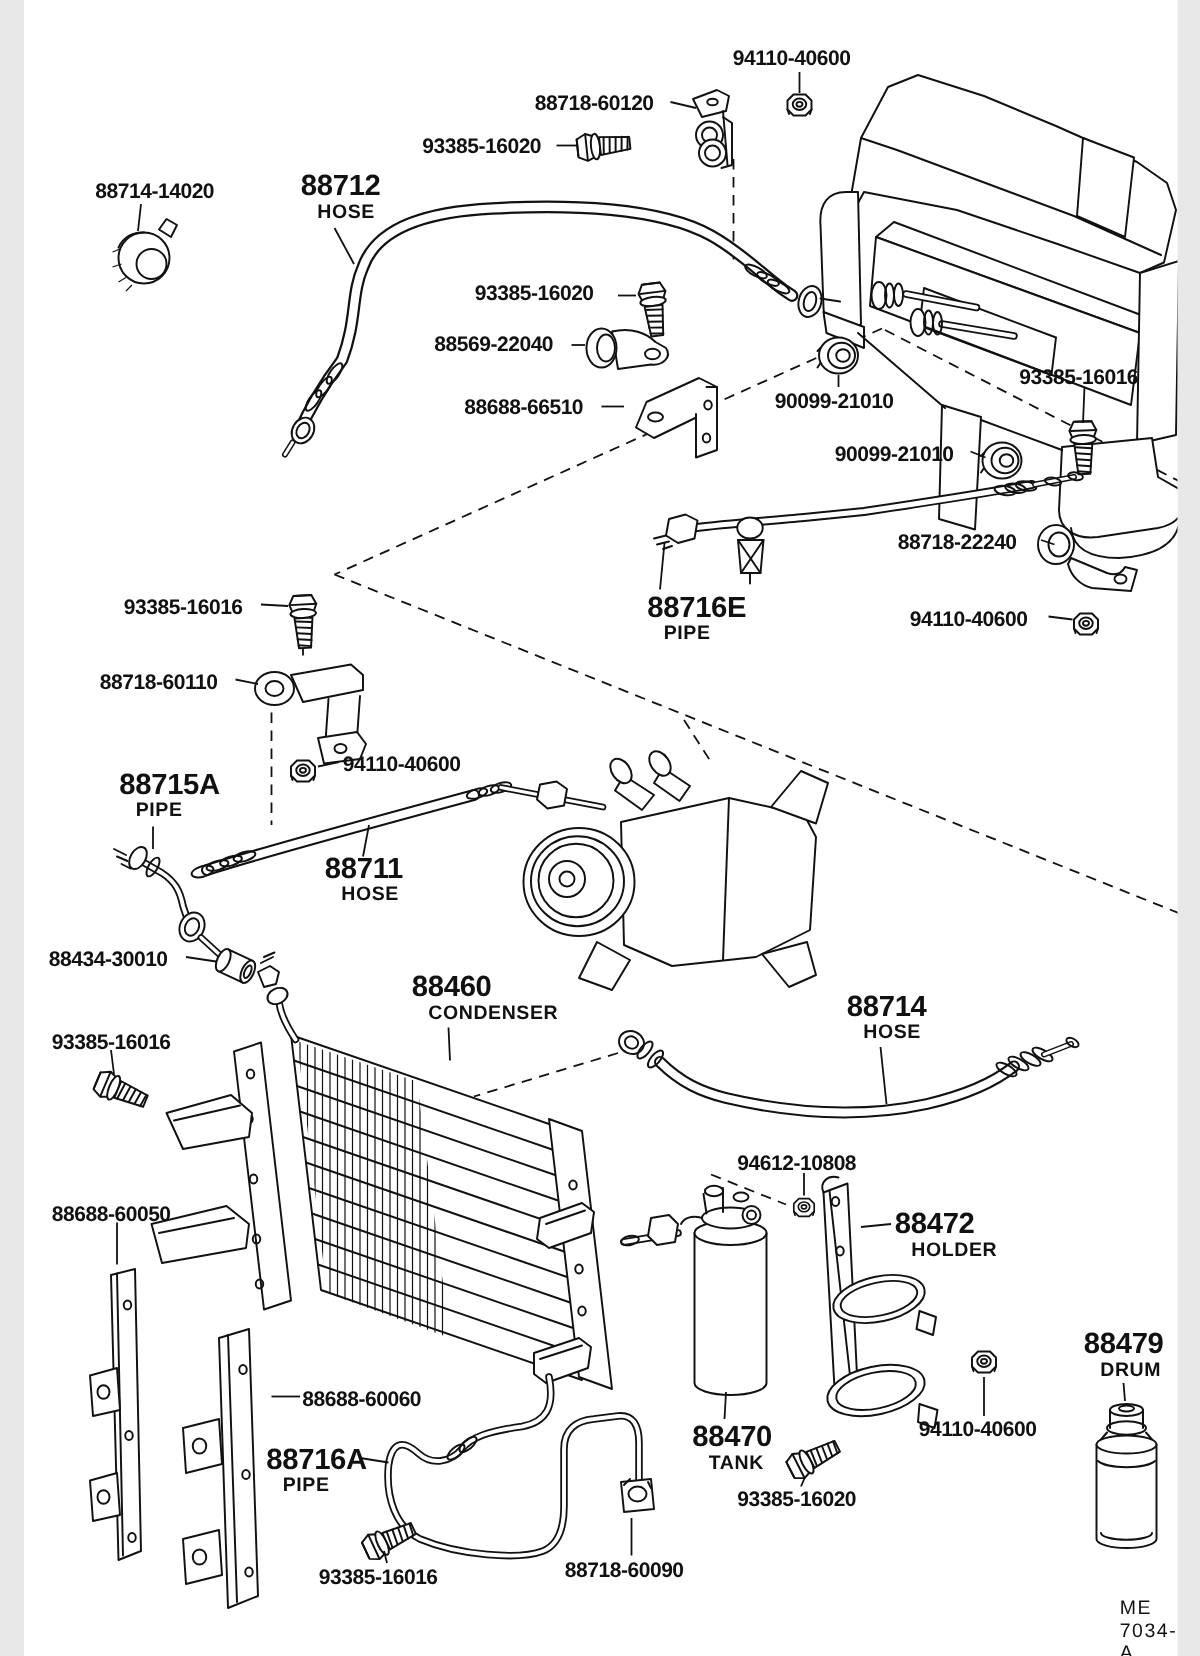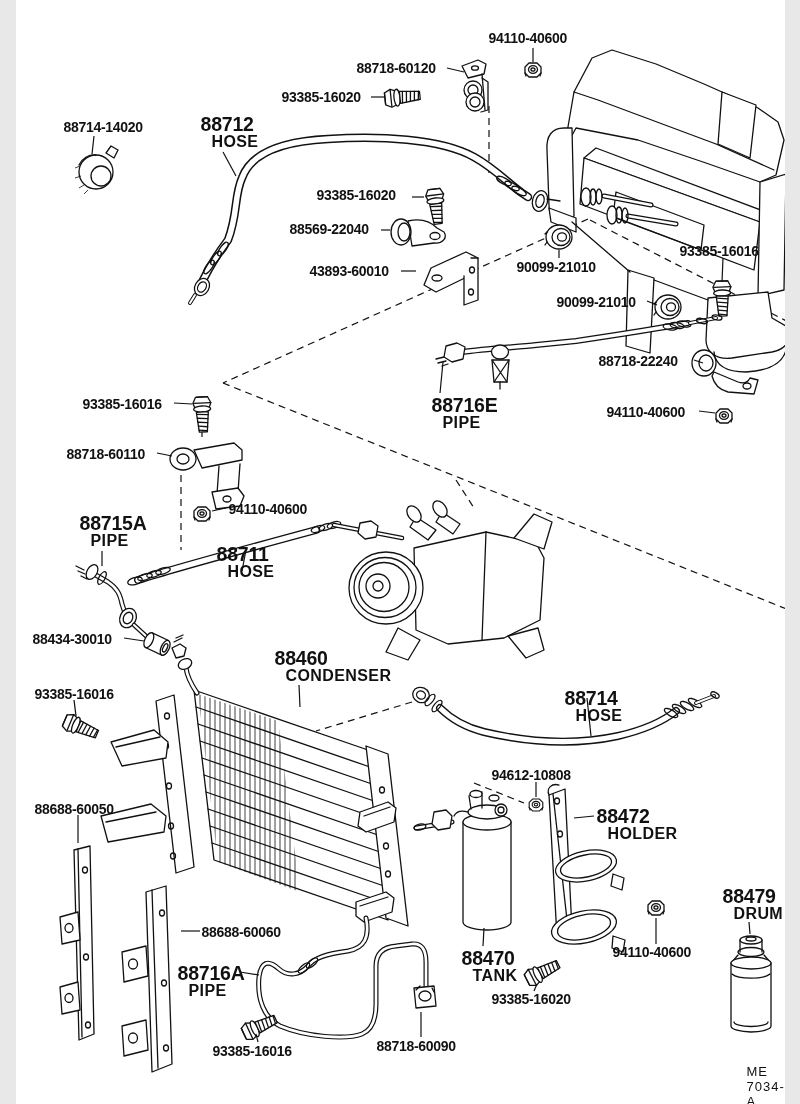--- a/index.html
+++ b/index.html
@@ -7,21 +7,21 @@
     position:relative;width:769px;height:1104px;background:#ffffff;
     font-family:"Liberation Sans",sans-serif;color:#111;overflow:hidden;
     margin:0 auto;
   }
   .stage svg{position:absolute;left:0;top:0;}
   .lbl{
     position:absolute;font-weight:bold;font-size:14px;line-height:1.05;
     letter-spacing:-0.3px;white-space:nowrap;color:#111;
   }
   .lbl.big{font-size:19.5px;letter-spacing:-0.2px;}
-  .lbl .sub{font-size:16px;letter-spacing:0.4px;padding-left:11px;}
+  .lbl .sub{font-size:13px;letter-spacing:0.4px;padding-left:11px;}
   .footer{
     position:absolute;font-weight:normal;font-size:13px;letter-spacing:1px;
     color:#111;font-family:"Liberation Sans",sans-serif;
   }
   .ln{stroke:#111;fill:none;stroke-width:1.3;stroke-linecap:round;stroke-linejoin:round;}
   .fw{fill:#fff;}
   .pipeB{stroke:#111;fill:none;stroke-linecap:round;stroke-linejoin:round;}
   .pipeW{stroke:#fff;fill:none;stroke-linecap:round;stroke-linejoin:round;}
   .dash{stroke:#111;stroke-width:1.2;fill:none;stroke-dasharray:7 5;}
   .ldr{stroke:#111;stroke-width:1.2;fill:none;}
@@ -514,54 +514,54 @@
 <div class="lbl" style="left:266px;top:90px">93385-16020</div>
 <div class="lbl" style="left:48px;top:120px">88714-14020</div>
 
 <div class="lbl big" style="left:185px;top:114px">
   <div>88712</div>
   <div class="sub">HOSE</div>
 </div>
 
 <div class="lbl" style="left:301px;top:188px">93385-16020</div>
 <div class="lbl" style="left:274px;top:222px">88569-22040</div>
-<div class="lbl" style="left:294px;top:264px">43893-60010</div>
+<div class="lbl" style="left:294px;top:264px">88688-66510</div>
 <div class="lbl" style="left:501px;top:260px">90099-21010</div>
 <div class="lbl" style="left:664px;top:244px">93385-16016</div>
 <div class="lbl" style="left:541px;top:295px">90099-21010</div>
 <div class="lbl" style="left:583px;top:354px">88718-22240</div>
 
 <div class="lbl big" style="left:416px;top:395px">
   <div>88716E</div>
   <div class="sub">PIPE</div>
 </div>
 
 <div class="lbl" style="left:591px;top:405px">94110-40600</div>
 <div class="lbl" style="left:67px;top:397px">93385-16016</div>
 <div class="lbl" style="left:51px;top:447px">88718-60110</div>
 <div class="lbl" style="left:213px;top:502px">94110-40600</div>
 
 <div class="lbl big" style="left:64px;top:513px">
   <div>88715A</div>
   <div class="sub">PIPE</div>
 </div>
 
-<div class="lbl big" style="left:201px;top:544px">
+<div class="lbl big" style="left:201px;top:569px">
   <div>88711</div>
   <div class="sub">HOSE</div>
 </div>
 
 <div class="lbl" style="left:17px;top:632px">88434-30010</div>
 
 <div class="lbl big" style="left:259px;top:648px">
   <div>88460</div>
   <div class="sub">CONDENSER</div>
 </div>
 
-<div class="lbl big" style="left:549px;top:688px">
+<div class="lbl big" style="left:549px;top:661px">
   <div>88714</div>
   <div class="sub">HOSE</div>
 </div>
 
 <div class="lbl" style="left:19px;top:687px">93385-16016</div>
 <div class="lbl" style="left:19px;top:802px">88688-60050</div>
 <div class="lbl" style="left:476px;top:768px">94612-10808</div>
 
 <div class="lbl big" style="left:581px;top:806px">
   <div>88472</div>

